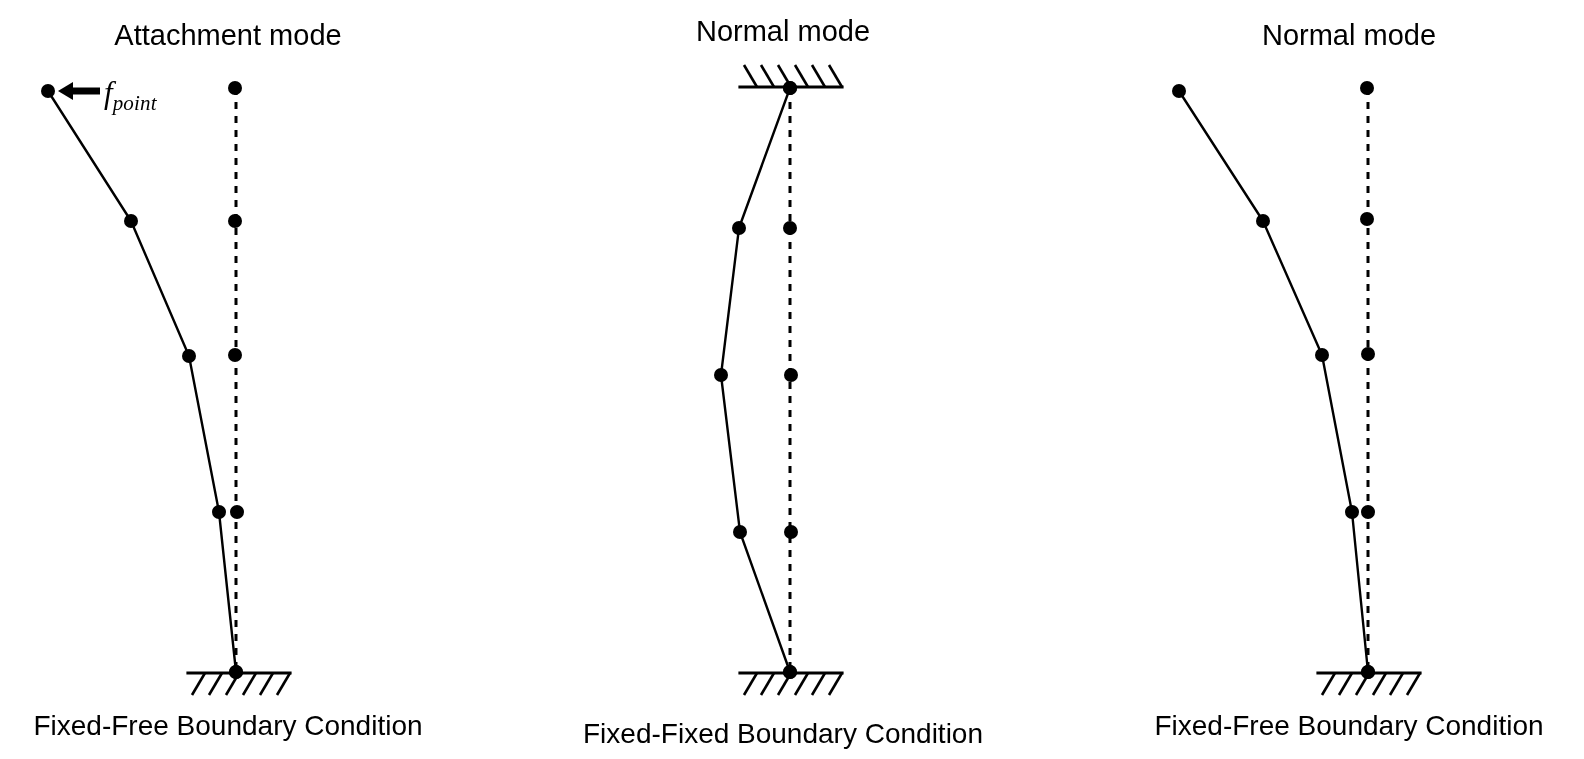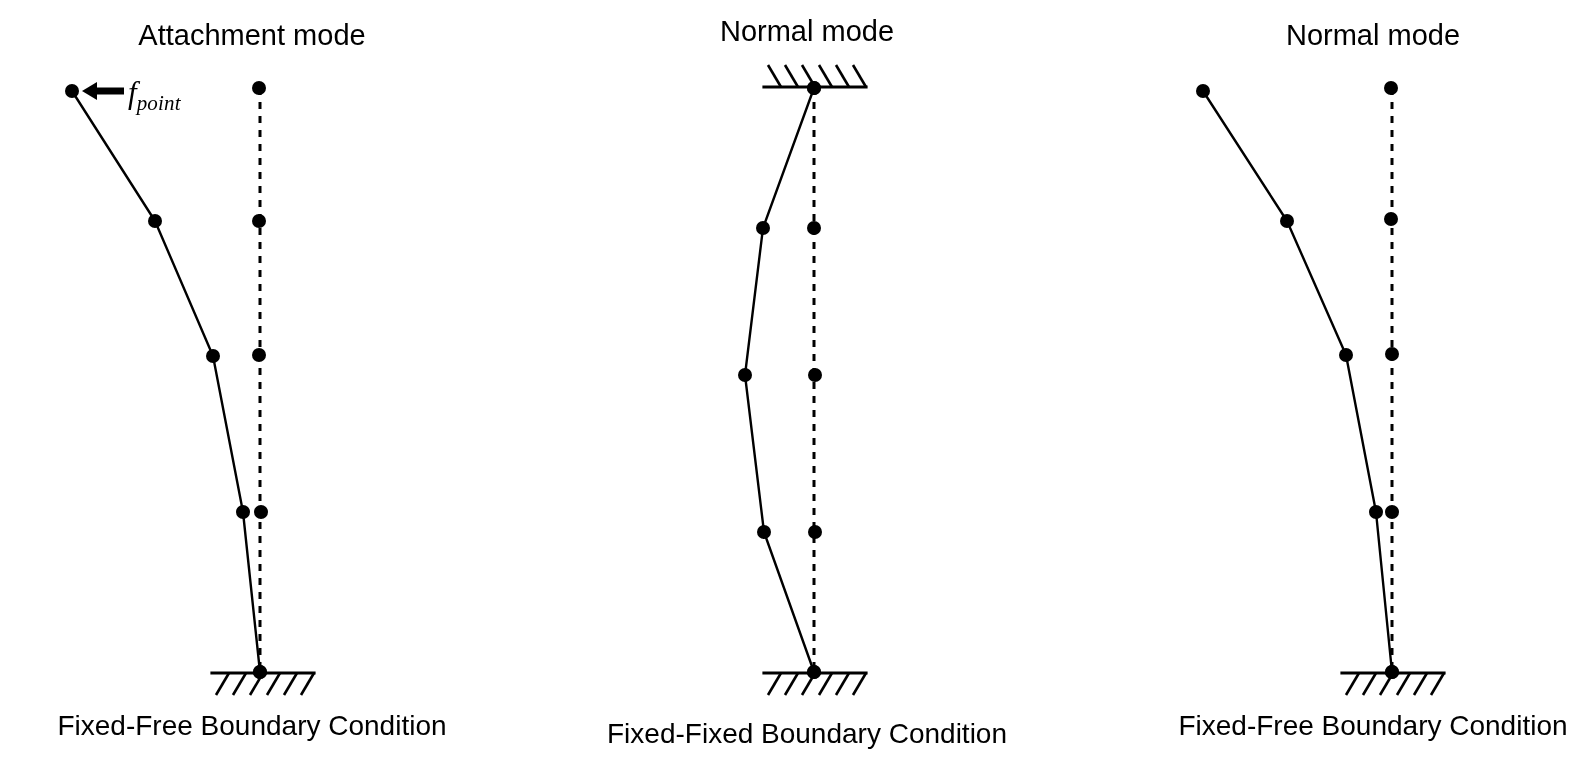--- a/index.html
+++ b/index.html
@@ -12,21 +12,20 @@
     height: 759px;
     overflow: hidden;
     font-family: "Liberation Sans", sans-serif;
     color: #000000;
   }
   #figure {
     position: relative;
     width: 1330px;
     height: 759px;
     background: #ffffff;
-    margin-left: 24px;
   }
   #figure svg.layer {
     position: absolute;
     left: 0;
     top: 0;
     width: 1584px;
     height: 759px;
   }
   .panel-title {
     position: absolute;

